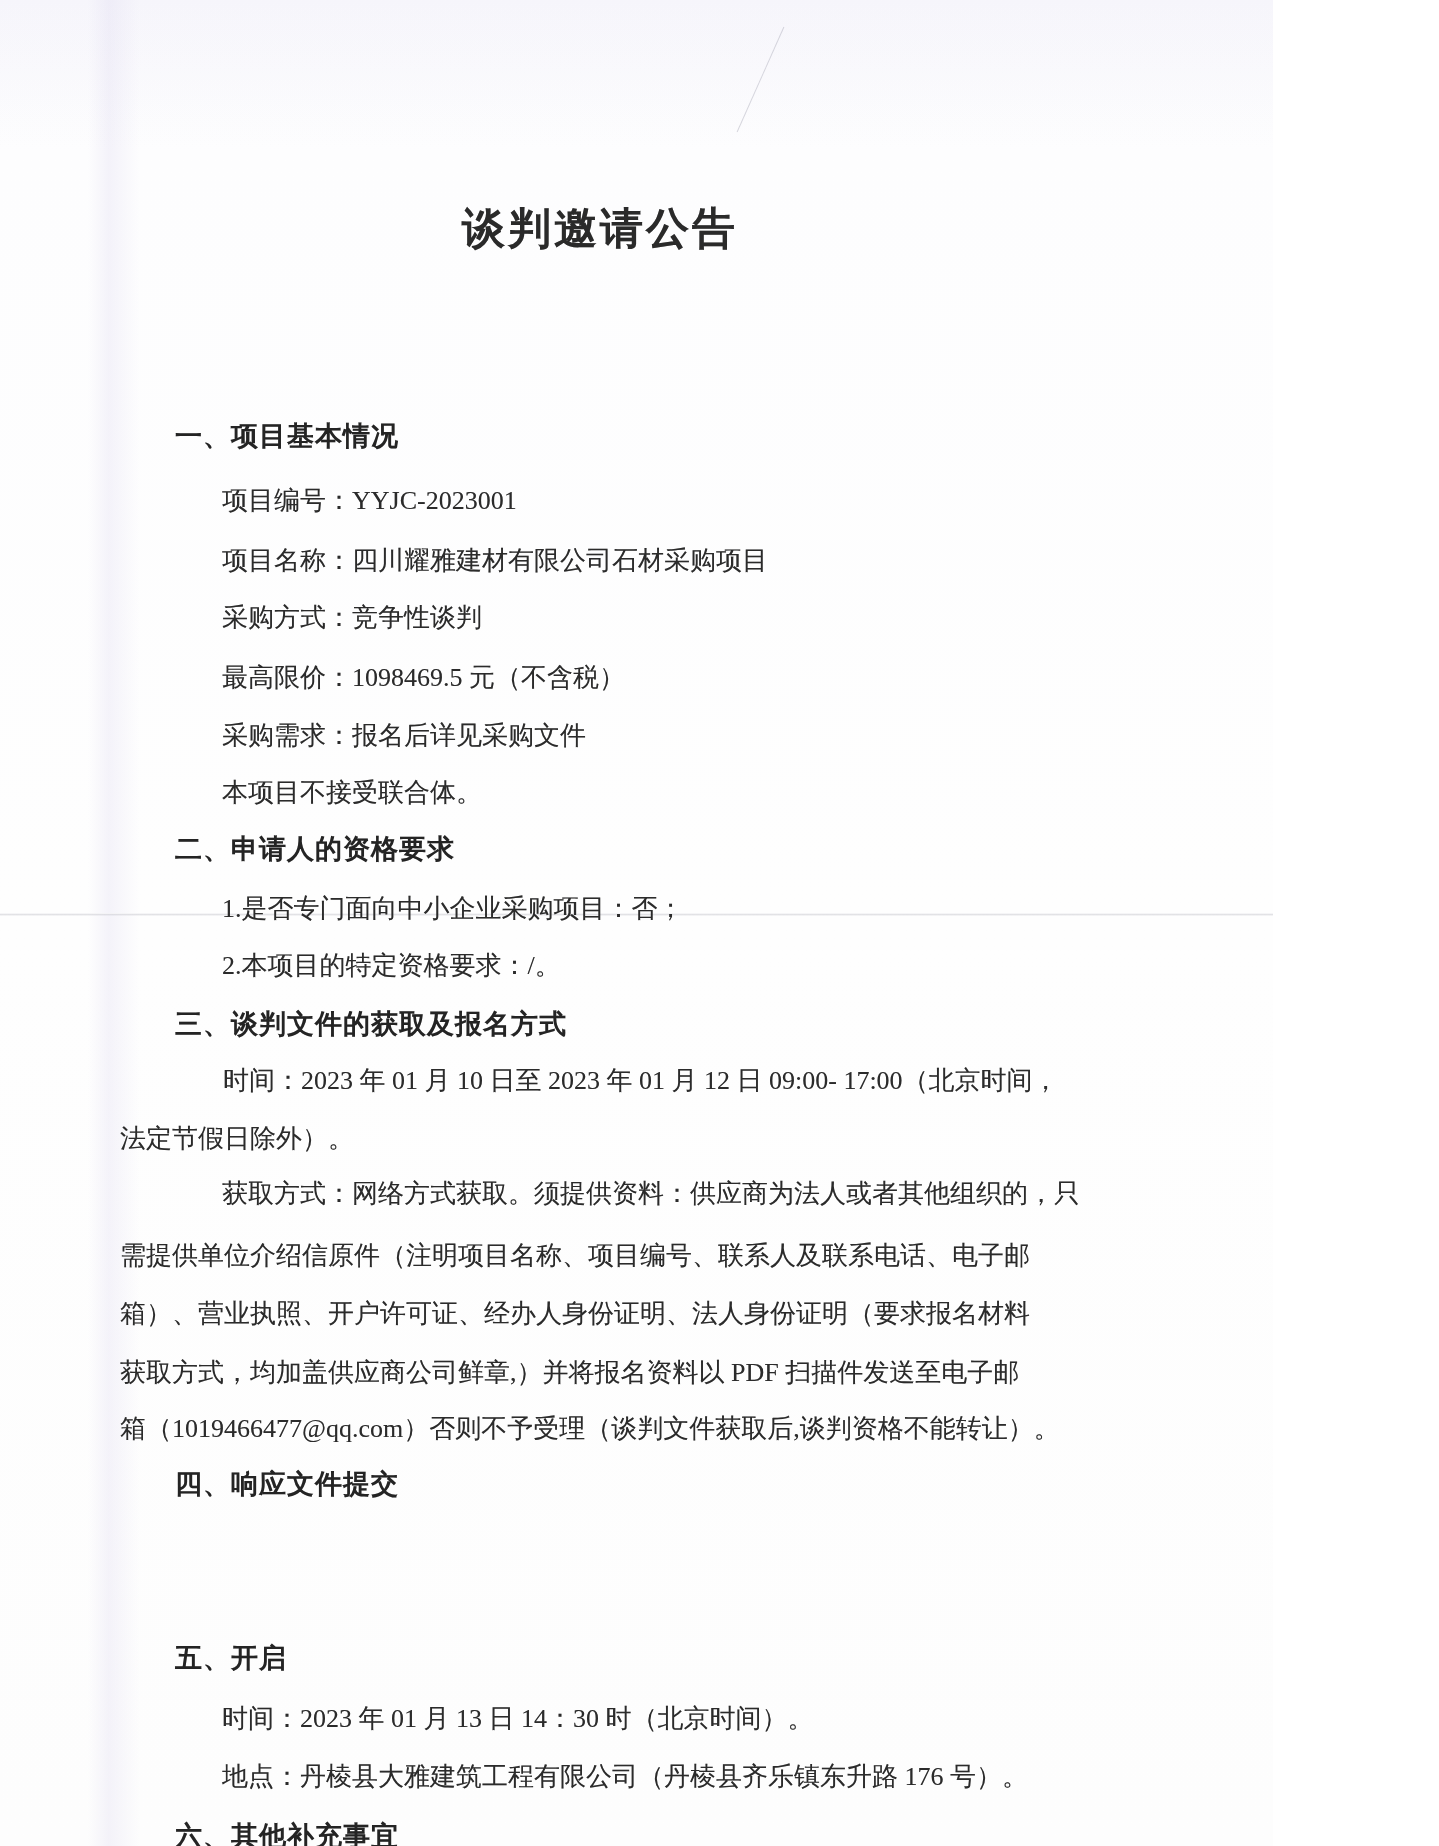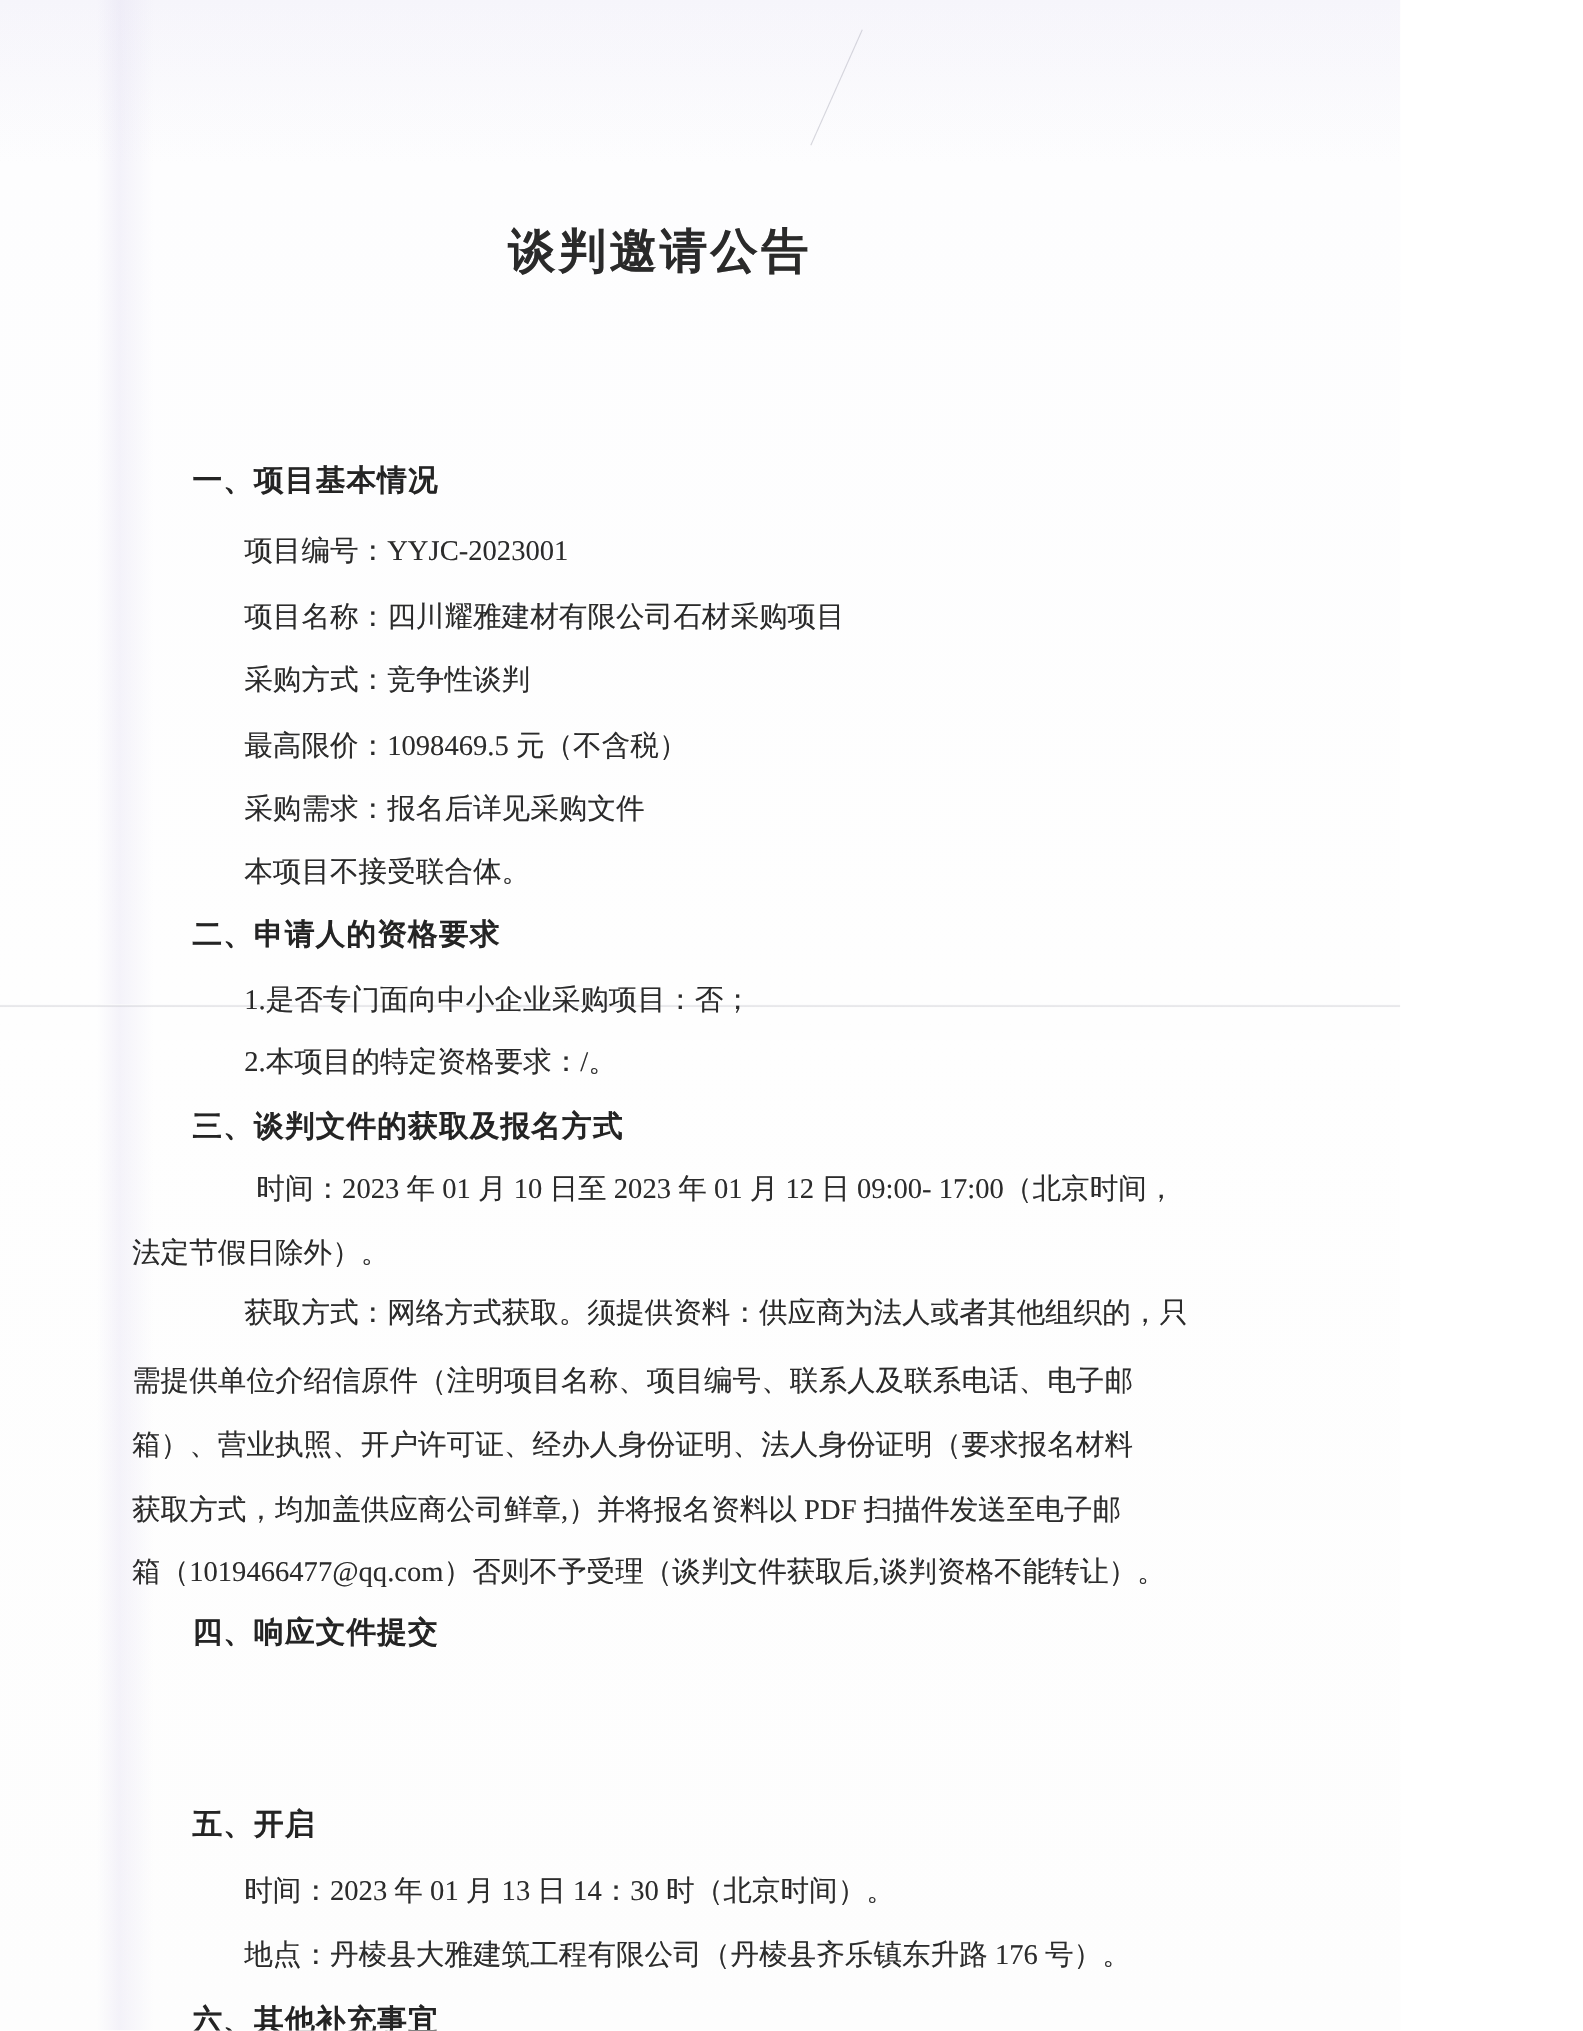--- a/index.html
+++ b/index.html
@@ -67,21 +67,21 @@
   <div class="ln body" style="top:602px;left:222px">采购方式：竞争性谈判</div>
   <div class="ln body" style="top:662px;left:222px">最高限价：1098469.5 元（不含税）</div>
   <div class="ln body" style="top:720px;left:222px">采购需求：报名后详见采购文件</div>
   <div class="ln body" style="top:777px;left:222px">本项目不接受联合体。</div>
 
   <div class="ln hd" style="top:833px;left:175px">二、申请人的资格要求</div>
   <div class="ln body" style="top:893px;left:222px">1.是否专门面向中小企业采购项目：否；</div>
   <div class="ln body" style="top:950px;left:222px">2.本项目的特定资格要求：/。</div>
 
   <div class="ln hd" style="top:1008px;left:175px">三、谈判文件的获取及报名方式</div>
-  <div class="ln body" style="top:1065px;left:233px">时间：2023 年 01 月 10 日至 2023 年 01 月 12 日 09:00- 17:00（北京时间，</div>
+  <div class="ln body" style="top:1065px;left:223px">时间：2023 年 01 月 10 日至 2023 年 01 月 12 日 09:00- 17:00（北京时间，</div>
   <div class="ln body" style="top:1123px;left:120px">法定节假日除外）。</div>
   <div class="ln body" style="top:1178px;left:222px">获取方式：网络方式获取。须提供资料：供应商为法人或者其他组织的，只</div>
   <div class="ln body" style="top:1240px;left:120px">需提供单位介绍信原件（注明项目名称、项目编号、联系人及联系电话、电子邮</div>
   <div class="ln body" style="top:1298px;left:120px">箱）、营业执照、开户许可证、经办人身份证明、法人身份证明（要求报名材料</div>
   <div class="ln body" style="top:1357px;left:120px">获取方式，均加盖供应商公司鲜章,）并将报名资料以 PDF 扫描件发送至电子邮</div>
   <div class="ln body" style="top:1413px;left:120px">箱（1019466477@qq.com）否则不予受理（谈判文件获取后,谈判资格不能转让）。</div>
 
   <div class="ln hd" style="top:1468px;left:175px">四、响应文件提交</div>
 
   <div class="ln hd" style="top:1642px;left:175px">五、开启</div>

